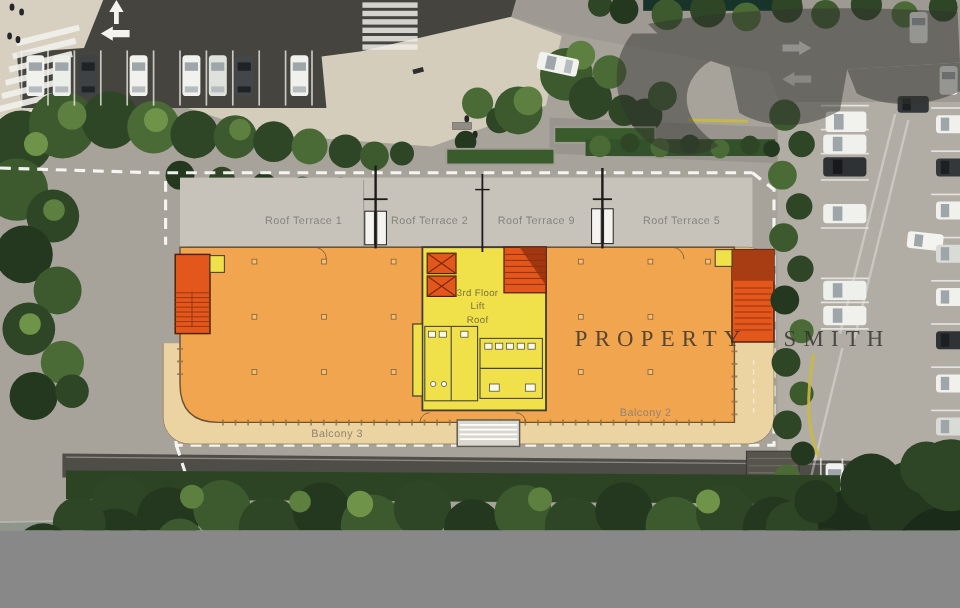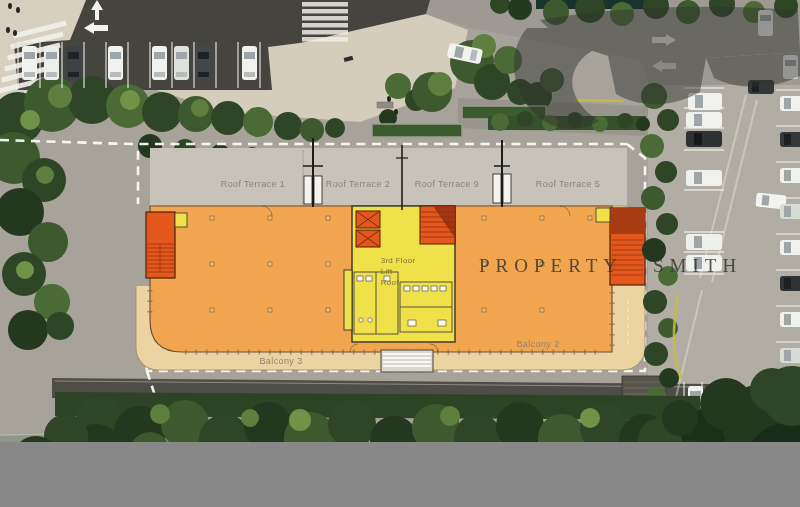--- a/index.html
+++ b/index.html
@@ -2,27 +2,27 @@
 <html><head>
 <meta charset="utf-8">
 <style>
   html,body{margin:0;padding:0;background:#888;}
   .stage{position:relative;width:800px;height:442px;overflow:hidden;background:#a7a39b;
          font-family:"Liberation Sans",sans-serif;}
   .stage svg{position:absolute;left:0;top:0;z-index:1;}
   .lbl{position:absolute;transform:translate(-50%,-50%);font-size:9px;color:#85847c;
        letter-spacing:.4px;white-space:nowrap;z-index:2;}
   .lbl.balc{color:#8f8472;text-align:right;}
-  .lobby-lbl{position:absolute;left:398px;top:272px;transform:translate(-50%,-50%);
-       z-index:2;font-size:8px;line-height:1.35;color:#7d7140;letter-spacing:.3px;}
+  .lobby-lbl{position:absolute;left:398px;top:256px;transform:translate(-50%,-50%);
+       z-index:2;font-size:8px;line-height:1.35;color:#7d7140;text-align:center;letter-spacing:.3px;}
   .lobby-lbl span{display:block;}
   .wm-brand{position:absolute;left:430px;top:161px;z-index:3;
        font-weight:bold;font-size:108px;line-height:1;letter-spacing:3px;
        color:rgba(48,48,44,.72);font-family:"Liberation Sans",sans-serif;}
-  .wm-tagline{position:absolute;left:479px;top:256px;z-index:3;white-space:nowrap;
+  .wm-tagline{position:absolute;left:479px;top:273px;z-index:3;white-space:nowrap;
        font-family:"Liberation Serif",serif;font-size:19px;line-height:1;
        letter-spacing:6px;color:rgba(50,50,46,.82);}
   .wm-tagline .w2{margin-left:30px;}
 </style>
 </head>
 <body>
 
 <div class="stage">
 <svg width="800" height="507" viewBox="0 0 800 507">
 

